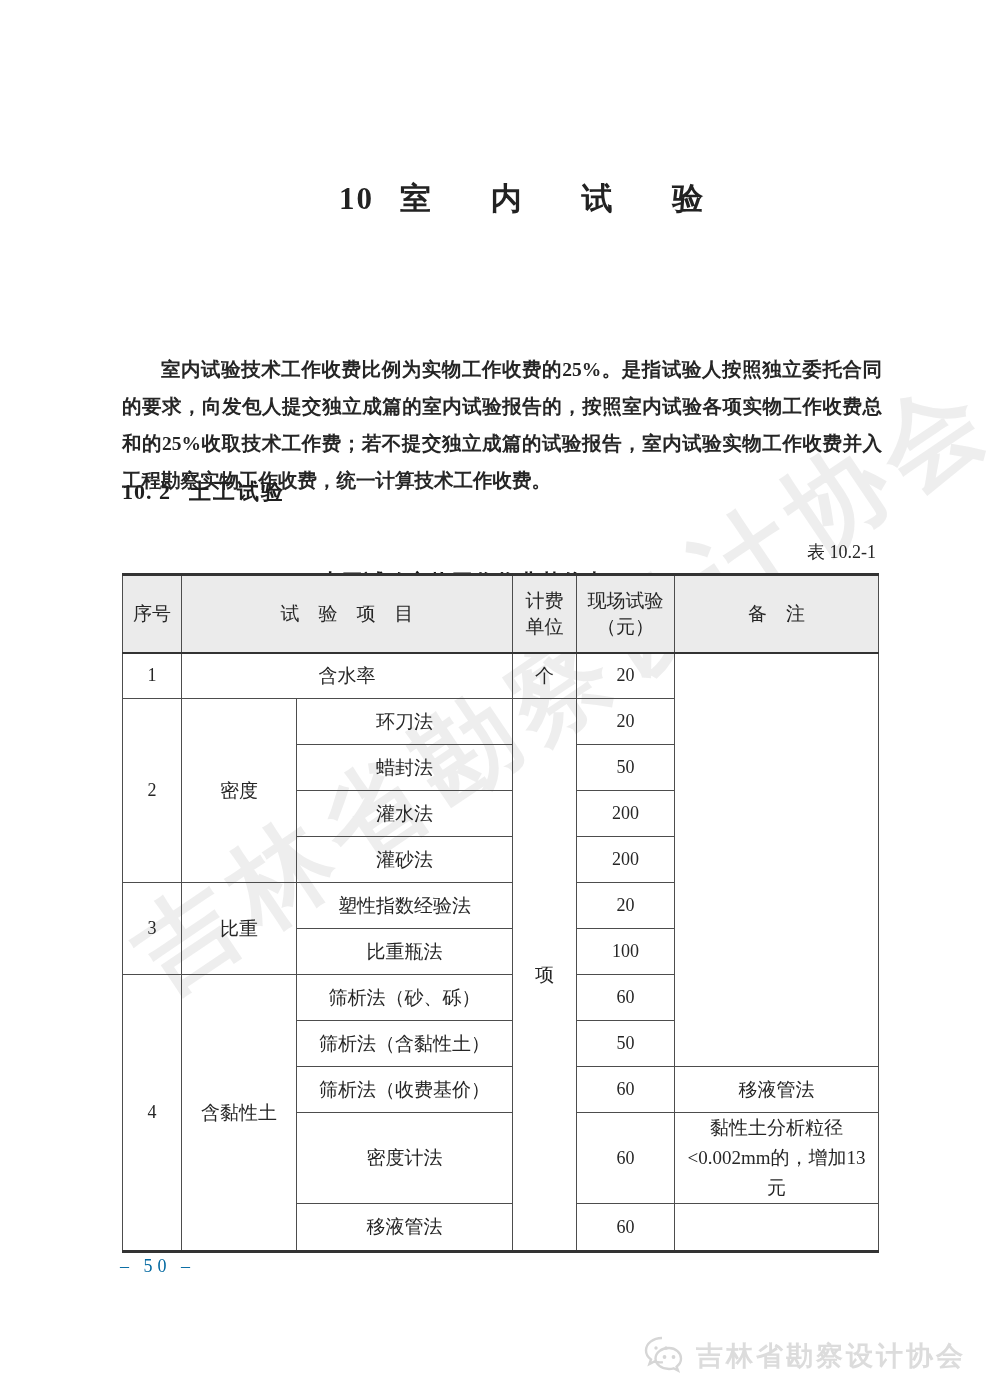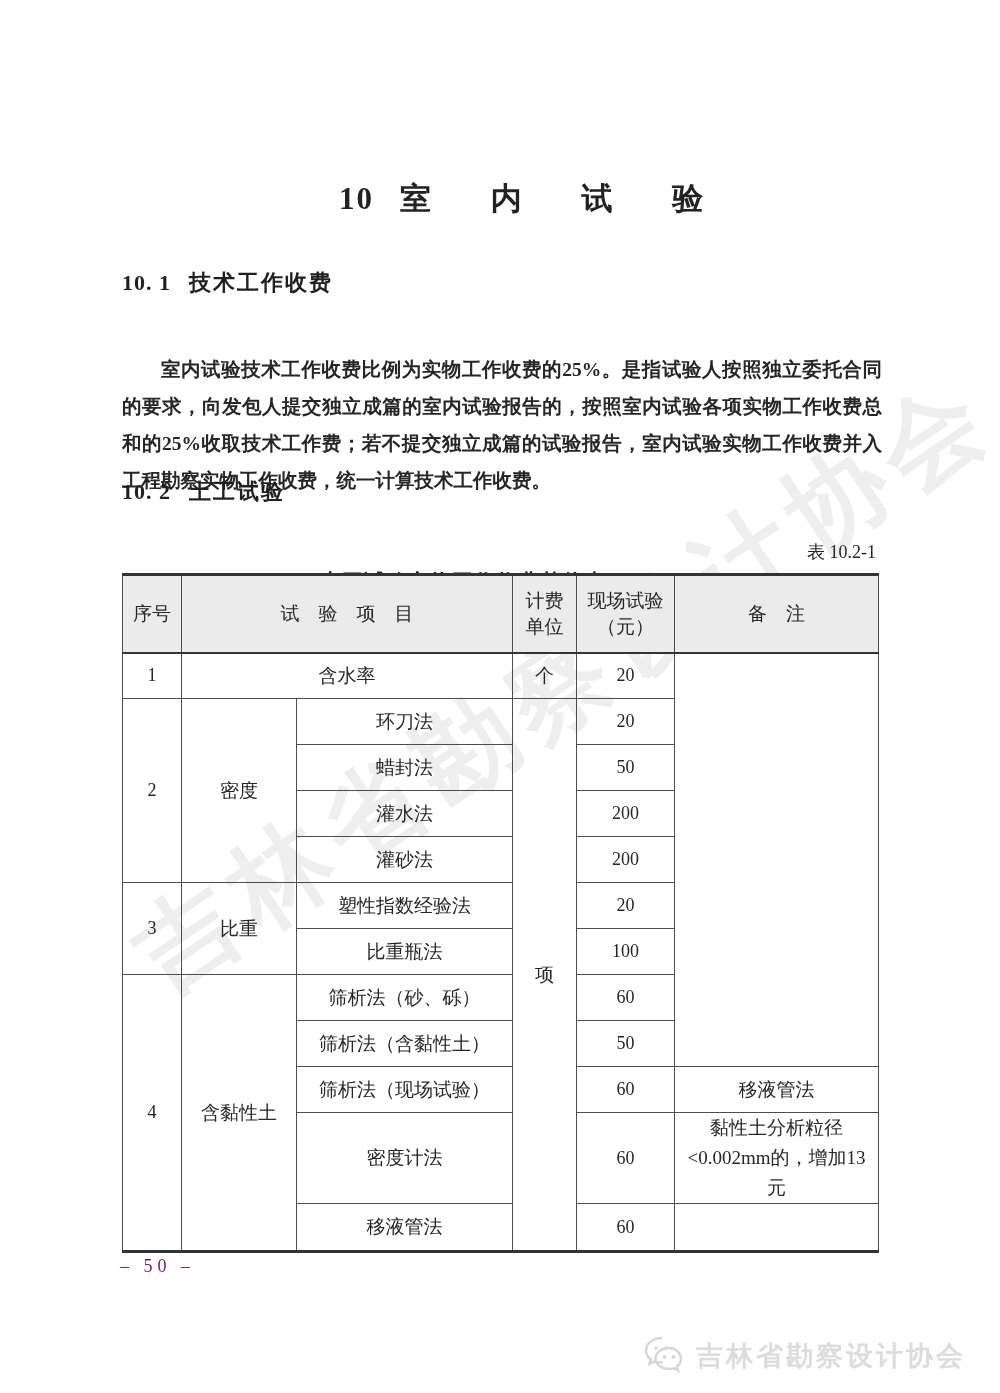--- a/index.html
+++ b/index.html
@@ -76,21 +76,21 @@
   }
   tr.hdr{height:78px;}
   tr.row{height:46px;}
   tr.row-tall{height:88px;}
   tr.row-last{height:48px;}
   .num-cell{font-size:18px;}
   .remark-cell{font-size:19px;line-height:30px;padding:0 6px;}
   
   .page-number{
     position:absolute;left:120px;top:1256px;
-    font-size:18px;color:#701a75;letter-spacing:5px;z-index:1;
+    font-size:18px;color:#0369a1;letter-spacing:5px;z-index:1;
   }
   .footer-brand{
     position:absolute;right:34px;top:1334px;
     display:flex;align-items:center;gap:8px;z-index:1;
   }
   .footer-brand .brand-text{
     font-size:27px;font-weight:bold;letter-spacing:3px;
     color:#dcdcdc;
     text-shadow:0 1px 0 #ffffff;
     font-family:"Liberation Sans","DejaVu Sans",sans-serif;
@@ -101,23 +101,20 @@
 <body>
 
 <div class="page">
 
   <div class="watermark">吉林省勘察设计协会</div>
 
   <div class="chapter-title">
     <span class="num">10</span><span class="txt">室  内  试  验</span>
   </div>
 
-  <div class="section-heading" id="sec101">
-    <span class="num">10. 1</span><span class="txt">技术工作收费</span>
-  </div>
 
   <p class="body-paragraph">室内试验技术工作收费比例为实物工作收费的25%。是指试验人按照独立委托合同的要求，向发包人提交独立成篇的室内试验报告的，按照室内试验各项实物工作收费总和的25%收取技术工作费；若不提交独立成篇的试验报告，室内试验实物工作收费并入工程勘察实物工作收费，统一计算技术工作收费。</p>
 
   <div class="section-heading" id="sec102">
     <span class="num">10. 2</span><span class="txt">土工试验</span>
   </div>
 
   <div class="table-caption">土工试验实物工作收费基价表</div>
   <div class="table-label">表 10.2-1</div>
 
@@ -186,21 +183,21 @@
         <td rowspan="5" class="num-cell">4</td>
         <td rowspan="5">含黏性土</td>
         <td>筛析法（砂、砾）</td>
         <td class="num-cell">60</td>
       </tr>
       <tr class="row">
         <td>筛析法（含黏性土）</td>
         <td class="num-cell">50</td>
       </tr>
       <tr class="row">
-        <td>筛析法（现场试验）</td>
+        <td>筛析法（收费基价）</td>
         <td class="num-cell">60</td>
         <td class="remark-cell">移液管法</td>
       </tr>
       <tr class="row-tall">
         <td>密度计法</td>
         <td class="num-cell">60</td>
         <td class="remark-cell">黏性土分析粒径&lt;0.002mm的，增加13元</td>
       </tr>
       <tr class="row-last">
         <td>移液管法</td>

